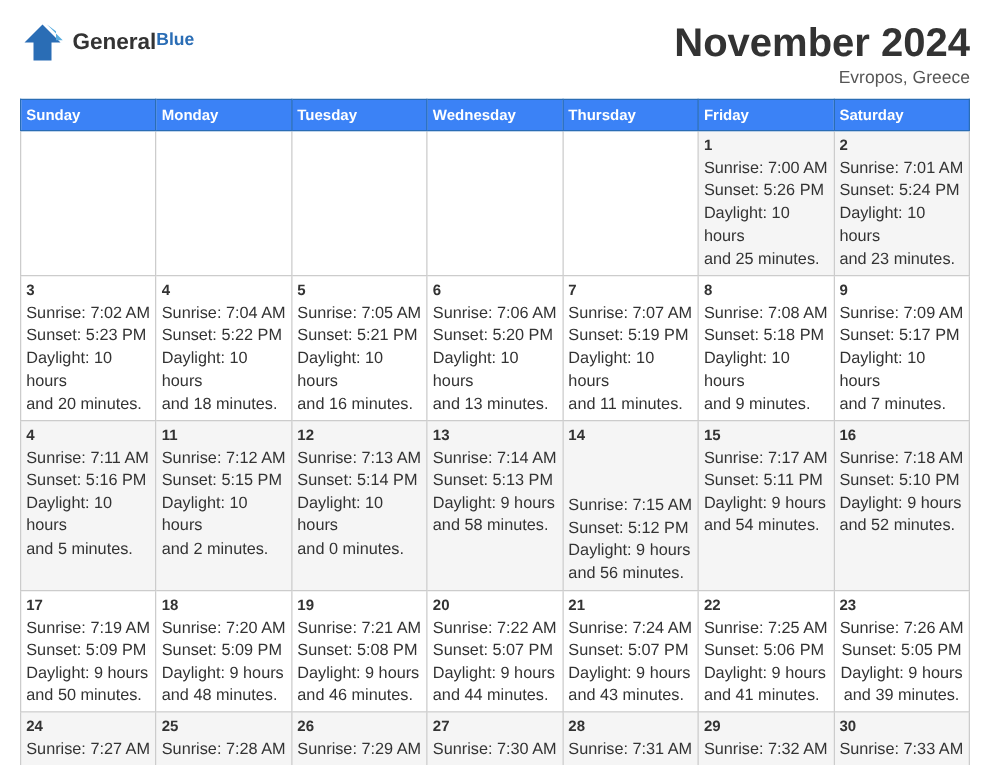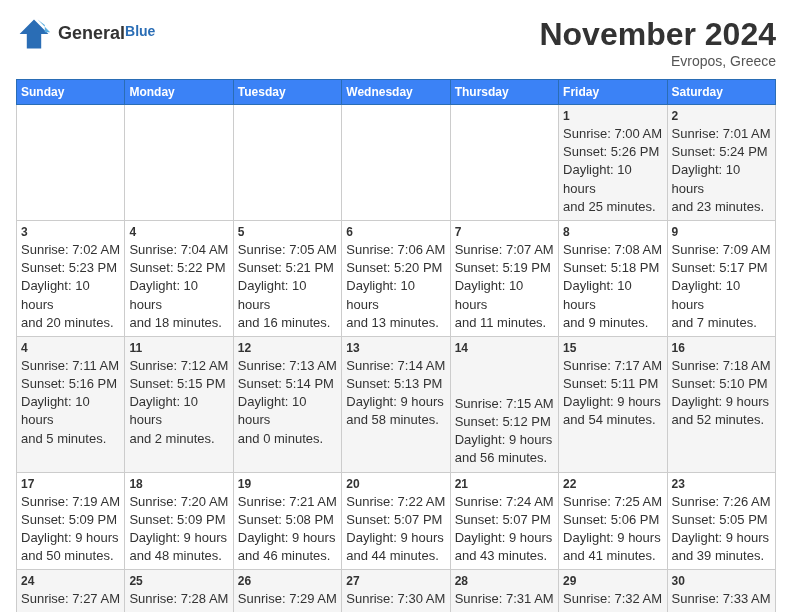--- a/index.html
+++ b/index.html
@@ -297,21 +297,21 @@
           </td>
           <td>
             <span class="day-num">22</span>
             <div class="day-info" style="white-space: pre-line;">Sunrise: 7:25 AM
 Sunset: 5:06 PM
 Daylight: 9 hours
 and 41 minutes.</div>
           </td>
           <td>
             <span class="day-num">23</span>
-            <div class="day-info" style="white-space: pre-line;">Sunrise: 7:26 AM
+            <div class="day-info" style="white-space: pre-line; text-align: center;">Sunrise: 7:26 AM
 Sunset: 5:05 PM
 Daylight: 9 hours
 and 39 minutes.</div>
           </td>
         </tr>
         <tr>
           <td>
             <span class="day-num">24</span>
             <div class="day-info" style="white-space: pre-line;">Sunrise: 7:27 AM
 Sunset: 5:05 PM

